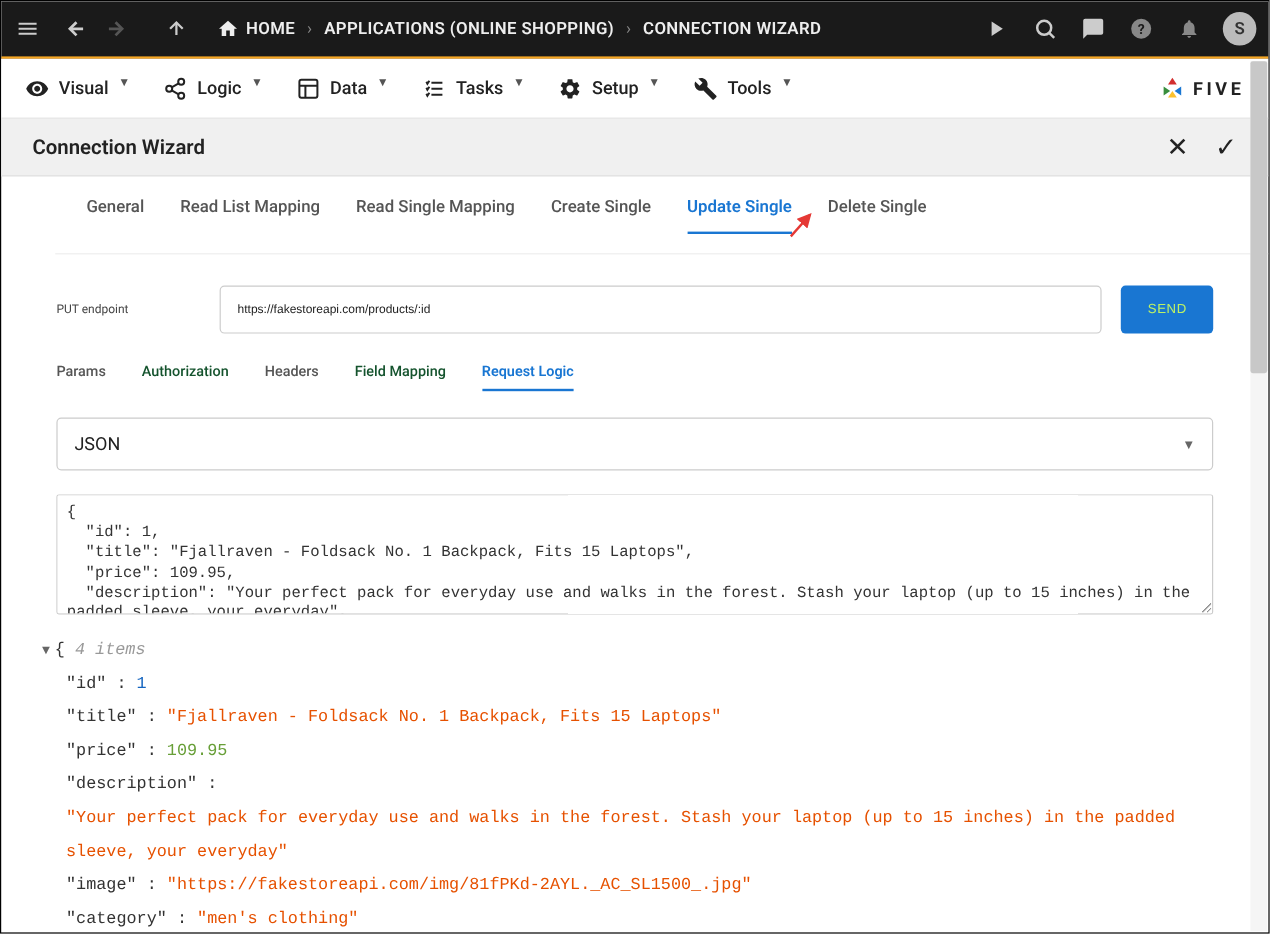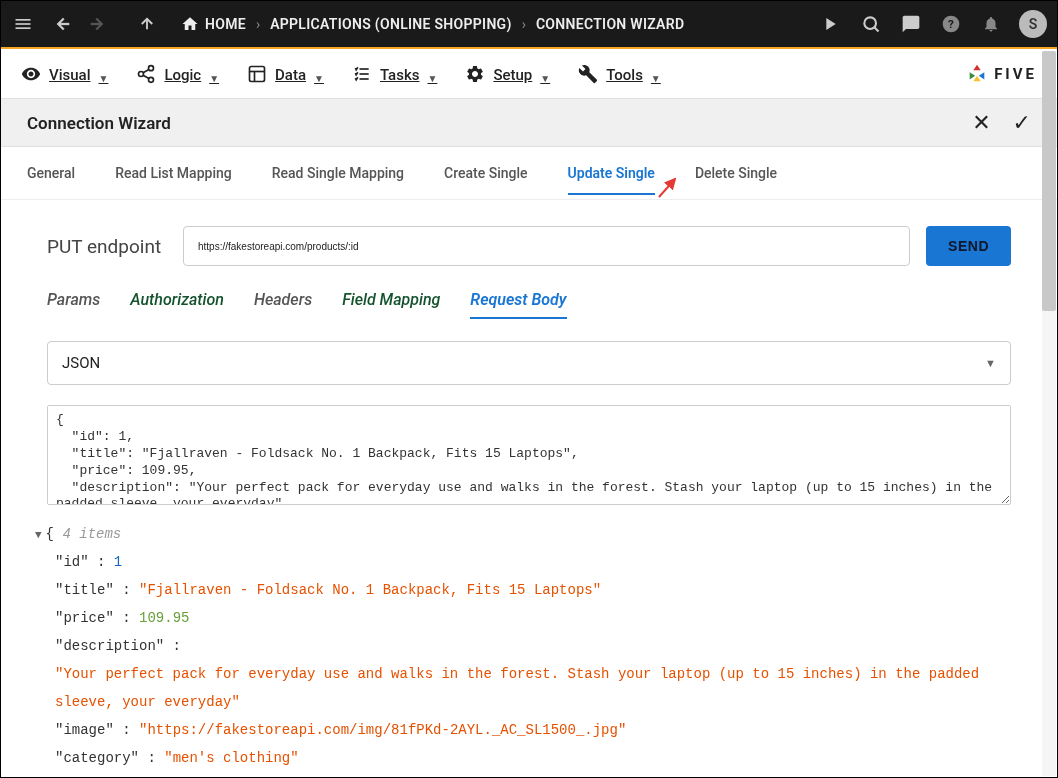--- a/index.html
+++ b/index.html
@@ -11,46 +11,46 @@
 .topbar-icon { width: 24px; height: 24px; display: flex; align-items: center; justify-content: center; color: #ccc; cursor: pointer; }
 .topbar-icon.disabled { color: #555; }
 .breadcrumb { display: flex; align-items: center; gap: 10px; margin-left: 8px; }
 .breadcrumb-item { font-size: 14px; font-weight: 600; letter-spacing: 0.3px; color: #eee; cursor: pointer; display: flex; align-items: center; gap: 6px; }
 .breadcrumb-sep { color: #888; font-size: 14px; }
 .topbar-right { margin-left: auto; display: flex; align-items: center; gap: 16px; }
 .avatar { width: 28px; height: 28px; border-radius: 50%; background: #bbb; color: #333; display: flex; align-items: center; justify-content: center; font-weight: 600; font-size: 14px; }
 
 
 .menubar { background: #fff; height: 50px; display: flex; align-items: center; padding: 0 20px; gap: 28px; border-bottom: 1px solid #e0e0e0; }
-.menu-item { display: flex; align-items: flex-end; gap: 8px; font-size: 15px; font-weight: 500; color: #222; cursor: pointer; text-decoration: underline; }
+.menu-item { display: flex; align-items: flex-start; gap: 8px; font-size: 15px; font-weight: 500; color: #222; cursor: pointer; }
 .menu-item .caret { font-size: 10px; color: #555; }
 .logo { margin-left: auto; display: flex; align-items: center; gap: 6px; font-weight: 700; letter-spacing: 3px; color: #222; font-size: 15px; }
 .logo-mark { width: 22px; height: 22px; }
 
 
 .panel-header { background: #f0f0f0; height: 48px; display: flex; align-items: center; padding: 0 26px; border-bottom: 1px solid #e0e0e0; }
 .panel-title { font-size: 17px; font-weight: 600; color: #222; }
 .panel-actions { margin-left: auto; display: flex; gap: 22px; }
 .panel-action { font-size: 22px; cursor: pointer; color: #222; }
 
 
-.tabs { display: flex; gap: 40px; padding: 10px 26px 4px 26px; border-bottom: 1px solid #eee; }
+.tabs { display: flex; gap: 30px; padding: 10px 26px 16px 26px; border-bottom: 1px solid #eee; margin-left: 45px; }
 .tab { font-size: 14px; font-weight: 500; color: #555; padding: 8px 0 12px 0; cursor: pointer; border-bottom: 2px solid transparent; }
 .tab.active { color: #1976d2; border-bottom-color: #1976d2; font-weight: 600; }
 
 
 .content { padding: 26px 46px 10px 46px; }
 .endpoint-row { display: flex; align-items: center; gap: 16px; margin-bottom: 18px; }
-.endpoint-label { font-size: 19px; color: #444; min-width: 120px; }
+.endpoint-label { font-size: 10px; color: #444; min-width: 120px; }
 .endpoint-input { flex: 1; height: 40px; border: 1px solid #ccc; border-radius: 4px; padding: 0 14px; font-size: 10px; color: #222; }
-.send-btn { background: #1976d2; color: #0f172a; border: none; border-radius: 4px; height: 40px; padding: 0 22px; font-size: 14px; font-weight: 700; letter-spacing: 0.5px; cursor: pointer; }
+.send-btn { background: #1976d2; color: #bef264; border: none; border-radius: 4px; height: 40px; padding: 0 22px; font-size: 11px; font-weight: 400; letter-spacing: 0.5px; cursor: pointer; }
 
 
 .subtabs { display: flex; gap: 30px; margin-bottom: 22px; }
-.subtab { font-size: 16px; font-weight: 500; color: #555; padding: 6px 0 8px 0; cursor: pointer; border-bottom: 2px solid transparent; font-style: italic; }
+.subtab { font-size: 12px; font-weight: 500; color: #555; padding: 6px 0 8px 0; cursor: pointer; border-bottom: 2px solid transparent; }
 .subtab.active { color: #1976d2; border-bottom-color: #1976d2; font-weight: 600; }
 .subtab.muted { color: #14532d; }
 
 
 .json-select { width: 100%; height: 44px; border: 1px solid #ccc; border-radius: 4px; padding: 0 14px; font-size: 15px; color: #222; display: flex; align-items: center; justify-content: space-between; cursor: pointer; margin-bottom: 20px; }
 
 
 .body-textarea { width: 100%; height: 100px; border: 1px solid #ccc; border-radius: 2px; padding: 6px 8px; font-family: 'Courier New', monospace; font-size: 13px; color: #333; resize: both; overflow-y: scroll; white-space: pre-wrap; line-height: 1.3; }
 
 
@@ -237,21 +237,21 @@
     <div class="endpoint-label">PUT endpoint</div>
     <input class="endpoint-input" value="https://fakestoreapi.com/products/:id" style="">
     <button class="send-btn">SEND</button>
   </div>
 
   <div class="subtabs">
     <div class="subtab">Params</div>
     <div class="subtab muted">Authorization</div>
     <div class="subtab">Headers</div>
     <div class="subtab muted">Field Mapping</div>
-    <div class="subtab active">Request Body</div>
+    <div class="subtab active">Request Logic</div>
   </div>
 
   <div class="json-select">
     <span>JSON</span>
     <span style="color:#666;font-size:11px;">▼</span>
   </div>
 
   <textarea class="body-textarea" style="">{
   "id": 1,
   "title": "Fjallraven - Foldsack No. 1 Backpack, Fits 15 Laptops",

